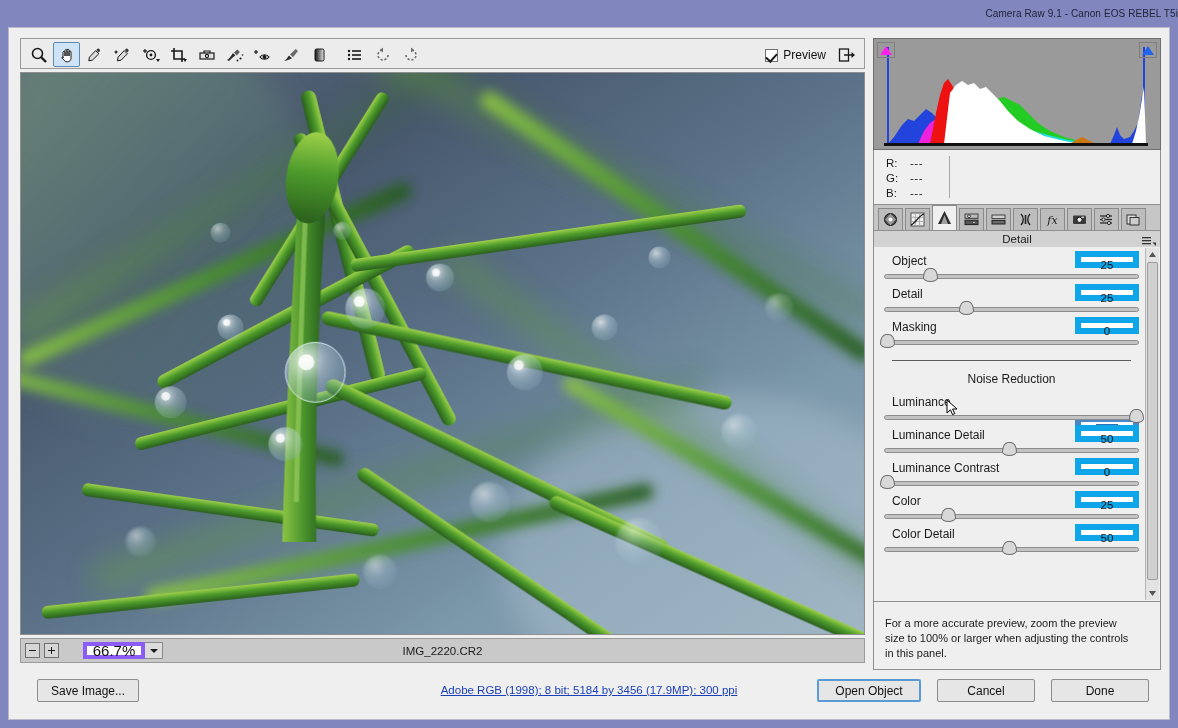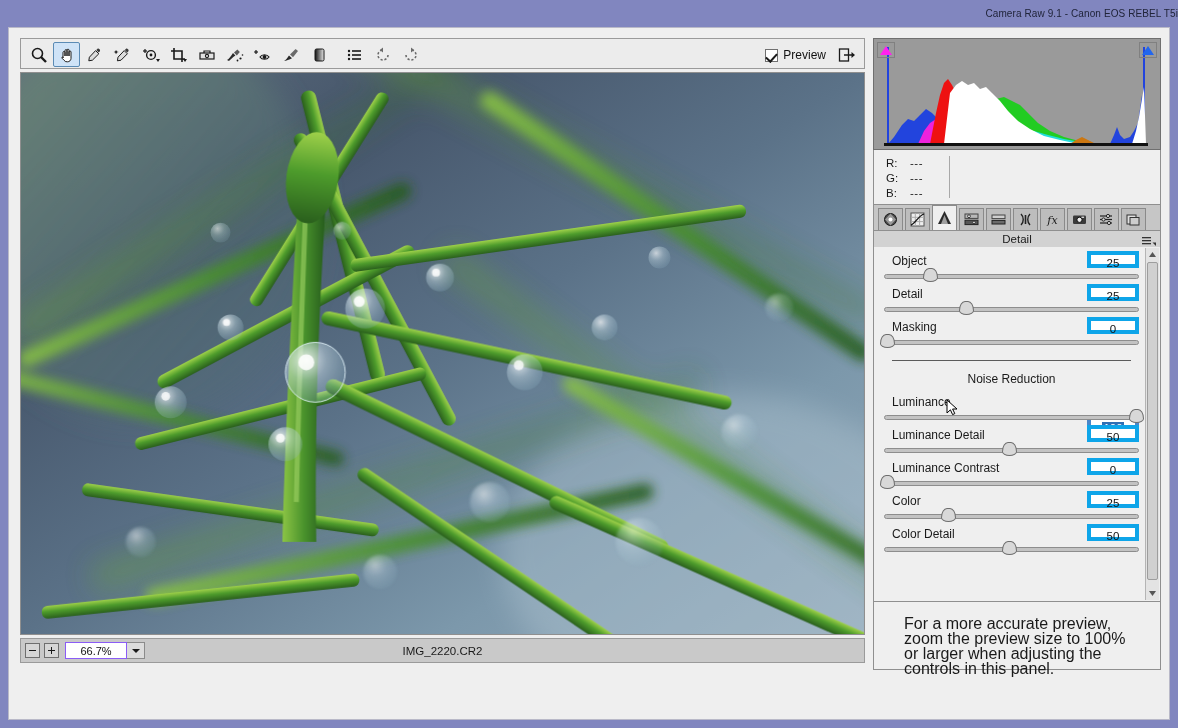--- a/index.html
+++ b/index.html
@@ -63,22 +63,22 @@
     display: flex; align-items: center;
   }
   .zmbtn {
     width: 15px; height: 15px; margin-left: 4px; background: #d6d6d6;
     border: 1px solid #6e6e6e; position: relative;
   }
   .zmbtn i { position: absolute; background: #1a1a1a; }
   .zmbtn .h { left: 3px; top: 6px; width: 7px; height: 1px; }
   .zmbtn .v { left: 6px; top: 3px; width: 1px; height: 7px; }
   .zmfield {
-    margin-left: 6px; width: 62px; height: 17px; background: #fff;
-    border: 1px solid #8b5cf6; font-size: 11px; color: #111;
+    margin-left: 24px; width: 62px; height: 17px; background: #fff;
+    border: 4px solid #8b5cf6; font-size: 15px; color: #111;
     display: flex; align-items: center; justify-content: center;
   }
   .zmdrop {
     width: 18px; height: 17px; background: #dcdcdc; border: 1px solid #8b8b8b;
     border-left: none; display: flex; align-items: center; justify-content: center;
   }
   .fname {
     position: absolute; left: 0; right: 0; text-align: center;
     font-size: 11.5px; color: #1a1a1a;
   }
@@ -125,22 +125,22 @@
   .panelmenu { position: absolute; right: 4px; top: 3px; }
 
   .panelbody {
     width: 288px; height: 355px; background: #efefef;
     border: 1px solid #8f8f8f; border-top: none; position: relative; overflow: hidden;
   }
   .sliders { position: absolute; left: 10px; top: 6px; width: 255px; }
   .srow { height: 33px; position: relative; }
   .slabel { position: absolute; left: 8px; top: 1px; font-size: 12px; color: #1a1a1a; }
   .sfield {
-    position: absolute; right: 0; top: -2px; width: 52px; height: 17px;
-    background: #fff; border: 4px solid #0ea5e9;
+    position: absolute; right: 0; top: -2px; width: 64px; height: 17px;
+    background: #fff; border: 6px solid #0ea5e9;
     font-size: 11.5px; color: #111; text-align: center; line-height: 16px;
   }
   .sfield.active { border-color: #4a86c8; color: #fff; margin-top: 24px; }
   .sfield.active em { background: #2f6fb5; font-style: normal; padding: 0 1px; }
   .strack {
     position: absolute; left: 0; right: 0; top: 21px; height: 5px;
     background: #c3c3c3; border: 1px solid #8d8d8d; border-radius: 3px;
   }
   .sknob {
     position: absolute; top: 15px; width: 15px; height: 14px; margin-left: -7px;
@@ -152,21 +152,21 @@
 
   .scrollbar {
     position: absolute; right: 1px; top: 1px; width: 14px; bottom: 1px;
     background: #e3e3e3; border-left: 1px solid #b4b4b4;
   }
   .sarrow { width: 13px; height: 13px; display: flex; align-items: center; justify-content: center; }
   .sthumb { position: absolute; left: 1px; top: 14px; width: 11px; height: 318px; background: #d0d0d0; border: 1px solid #9d9d9d; border-radius: 2px; }
 
   .helpbox {
     width: 288px; height: 68px; background: #efefef; border: 1px solid #8f8f8f; border-top: none;
-    font-size: 16px; color: #1a1a1a; line-height: 15px; padding: 14px 22px 0 30px;
+    font-size: 11px; color: #1a1a1a; line-height: 15px; padding: 14px 22px 0 11px;
   }
 
   
   .footer { position: absolute; left: 0; bottom: 0; width: 1160px; height: 50px; }
   .btn {
     background: #e6e6e6; border: 1px solid #8c8c8c; border-radius: 2px;
     font-size: 12px; color: #111; display: flex; align-items: center; justify-content: center;
   }
   .btn.def { border: 2px solid #5b9bd5; }
   .saveimg { position: absolute; left: 28px; top: 10px; width: 102px; height: 23px; }
@@ -677,15 +677,22 @@
         </div>
 
         <svg class="cursor" style="left:72px;top:152px" viewBox="0 0 12 18">
           <path d="M1 1 L1 14 L4.4 10.8 L6.6 15.6 L8.8 14.6 L6.6 10 L11 10 Z" fill="#fff" stroke="#000" stroke-width="1"></path>
         </svg>
       </div>
 
       <div class="helpbox">For a more accurate preview, zoom the preview size to 100% or larger when adjusting the controls in this panel.</div>
     </div>
 
+    <div class="footer">
+      <div class="btn saveimg">Save Image...</div>
+      <a class="wflink" href="#">Adobe RGB (1998); 8 bit; 5184 by 3456 (17.9MP); 300 ppi</a>
+      <div class="btn def openobj">Open Object</div>
+      <div class="btn cancelb">Cancel</div>
+      <div class="btn doneb">Done</div>
+    </div>
 
   </div>
 </div>
 
 </body></html>

